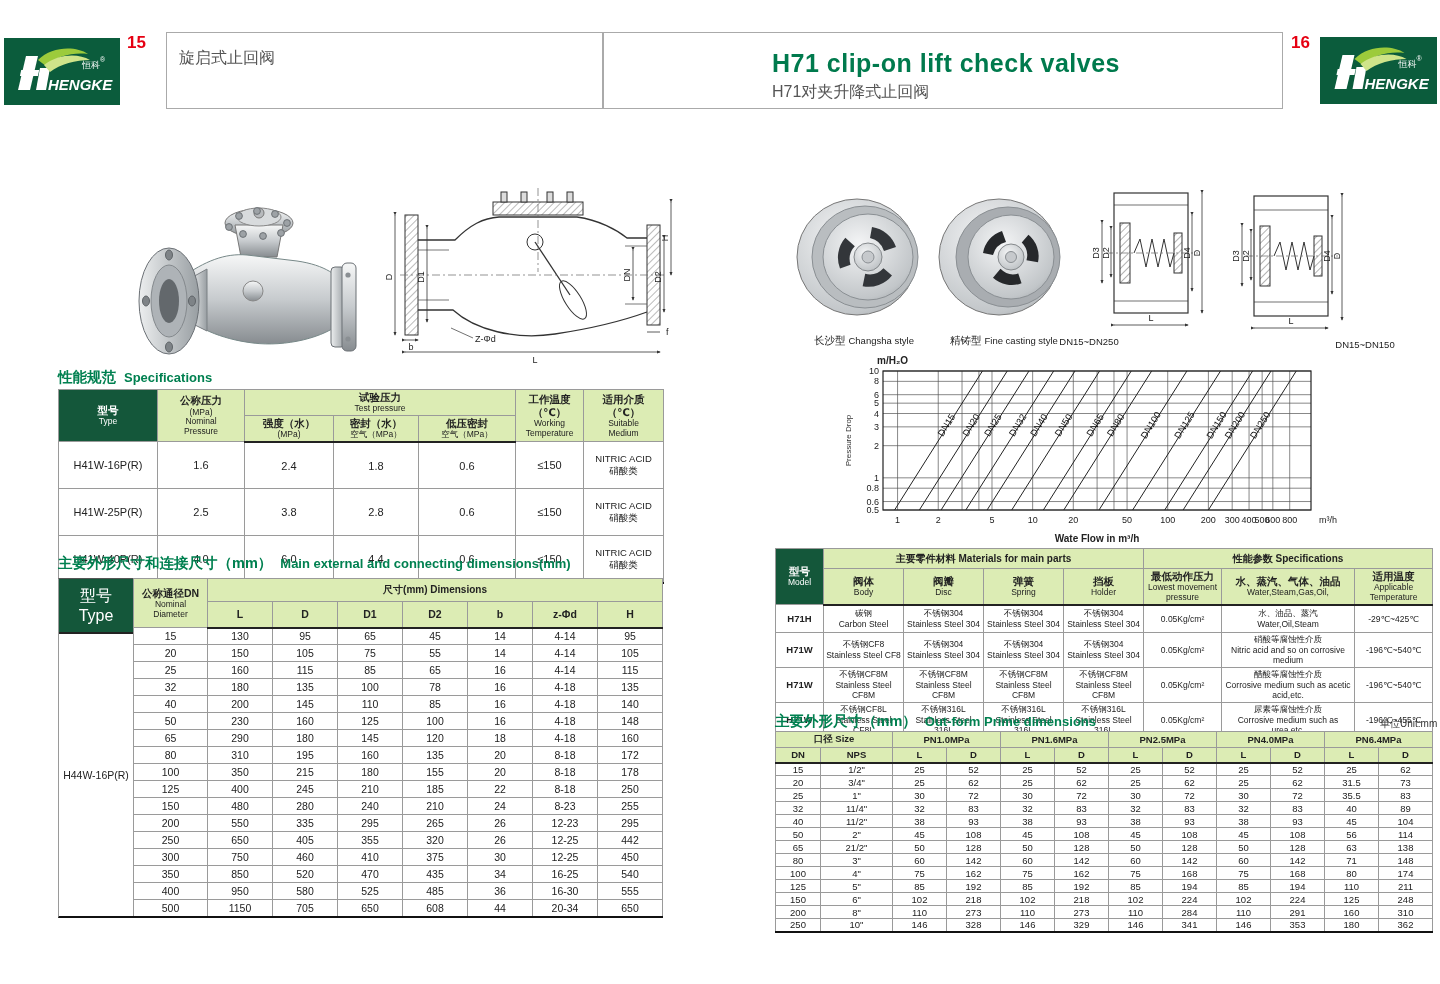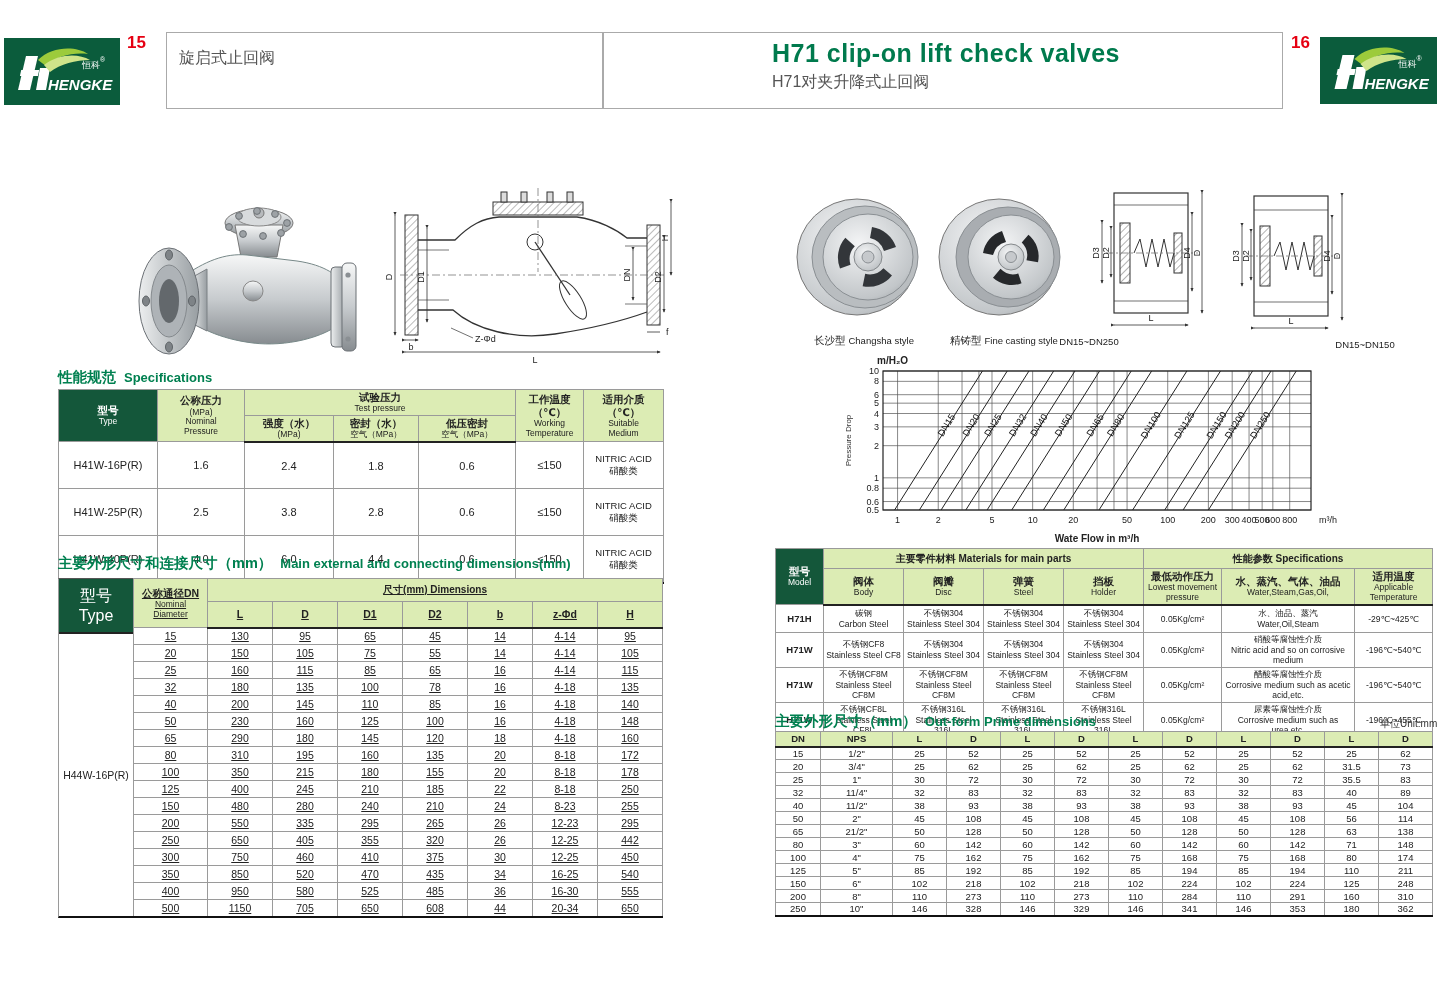--- a/index.html
+++ b/index.html
@@ -30,21 +30,21 @@
   .dk .cn,.dk .en{color:#fff;text-align:center;}
   
   #spec-table td{height:47px;font-size:11px;}
   #spec-table td:last-child{font-size:9.5px;line-height:1.3;}
   
   .ldim-wrap{display:flex;align-items:stretch;}
   .ldim-strip{width:76px;flex:none;border:1px solid #9a9a9a;border-top:1.5px solid #555;
               border-bottom:2.2px solid #111;display:flex;flex-direction:column;box-sizing:border-box;}
   .ldim-strip .hd{height:53px;flex:none;display:flex;flex-direction:column;justify-content:center;border-bottom:2px solid #222;}
   .ldim-strip .bd{flex:1;display:flex;align-items:center;justify-content:center;font-size:10.5px;}
-  .ldim-table-holder{flex:1;margin-left:-1px;text-decoration:underline;}
+  .ldim-table-holder{flex:1;margin-left:-1px;}
   #ldim-table td{height:17px;font-size:10.5px;padding:0 2px;}
   #ldim-table thead tr:first-child th{height:23px;}
   #ldim-table thead tr:last-child th{height:26px;font-size:10.5px;font-weight:bold;}
   
   #mat-table td{height:28px;font-size:8.5px;line-height:1.25;}
   #mat-table td:first-child{font-size:9.5px;font-weight:bold;}
   #mat-table thead tr:first-child th{height:20px;font-size:10px;}
   
   #out-table td{height:13px;font-size:9.5px;padding:0;}
   #out-table th{height:15px;font-size:9.5px;}
@@ -71,21 +71,21 @@
     <text x="44" y="52" class="logo-en">HENGKE</text>
     <text x="78" y="30" class="logo-cn">恒科</text>
     <text x="96" y="24" fill="#fff" font-size="7">®</text>
   </svg>
 </div>
 <div class="abs page-num" style="left:127px;top:33px;">15</div>
 
 <div class="abs title-box" style="left:166px;top:32px;width:437px;height:77px;padding:11px 0 0 12px;">
   <div class="sub-title">旋启式止回阀</div>
 </div>
-<div class="abs title-box" style="left:603px;top:32px;width:680px;height:77px;padding:7px 0 0 168px;">
+<div class="abs title-box" style="left:603px;top:32px;width:680px;height:77px;padding:17px 0 0 168px;">
   <div class="main-title">H71 clip-on lift check valves</div>
   <div class="sub-title">H71对夹升降式止回阀</div>
 </div>
 
 <div class="abs page-num" style="left:1291px;top:33px;">16</div>
 <div class="abs logo-box" style="left:1320px;top:37px;width:117px;height:67px;">
   <svg width="117" height="67" viewBox="0 0 116 67">
     <polygon points="22,18 34,18 26,52 14,52" fill="#fff"></polygon>
     <polygon points="36,30 46,30 42,52 32,52" fill="#fff"></polygon>
     <rect x="24" y="32" width="18" height="6" fill="#fff" transform="skewX(-12)"></rect>
@@ -673,21 +673,21 @@
       </colgroup>
     <thead>
       <tr>
         <th class="dk" rowspan="2"><span class="cn">型号</span><span class="en">Model</span></th>
         <th class="pl" colspan="4">主要零件材料 Materials for main parts</th>
         <th class="pl" colspan="3">性能参数 Specifications</th>
       </tr>
       <tr>
         <th class="pl"><span class="cn">阀体</span><span class="en">Body</span></th>
         <th class="pl"><span class="cn">阀瓣</span><span class="en">Disc</span></th>
-        <th class="pl"><span class="cn">弹簧</span><span class="en">Steel</span></th>
+        <th class="pl"><span class="cn">弹簧</span><span class="en">Spring</span></th>
         <th class="pl"><span class="cn">挡板</span><span class="en">Holder</span></th>
         <th class="pl"><span class="cn">最低动作压力</span><span class="en">Lowest movement
 pressure</span></th>
         <th class="pl"><span class="cn">水、蒸汽、气体、油品</span><span class="en">Water,Steam,Gas,Oil,</span></th>
         <th class="pl"><span class="cn">适用温度</span><span class="en">Applicable
 Temperature</span></th>
       </tr>
     </thead>
     <tbody>
         <tr>
@@ -770,20 +770,28 @@
         <col style="width:54px">
         <col style="width:54px">
         <col style="width:54px">
         <col style="width:54px">
         <col style="width:54px">
         <col style="width:54px">
         <col style="width:54px">
       </colgroup>
     <thead>
       <tr>
+        <th class="pl" colspan="2">口径 Size</th>
+        <th class="pl" colspan="2">PN1.0MPa</th>
+        <th class="pl" colspan="2">PN1.6MPa</th>
+        <th class="pl" colspan="2">PN2.5MPa</th>
+        <th class="pl" colspan="2">PN4.0MPa</th>
+        <th class="pl" colspan="2">PN6.4MPa</th>
+      </tr>
+      <tr>
         <th class="pl">DN</th>
         <th class="pl">NPS</th>
         <th class="pl">L</th>
         <th class="pl">D</th>
         <th class="pl">L</th>
         <th class="pl">D</th>
         <th class="pl">L</th>
         <th class="pl">D</th>
         <th class="pl">L</th>
         <th class="pl">D</th>

